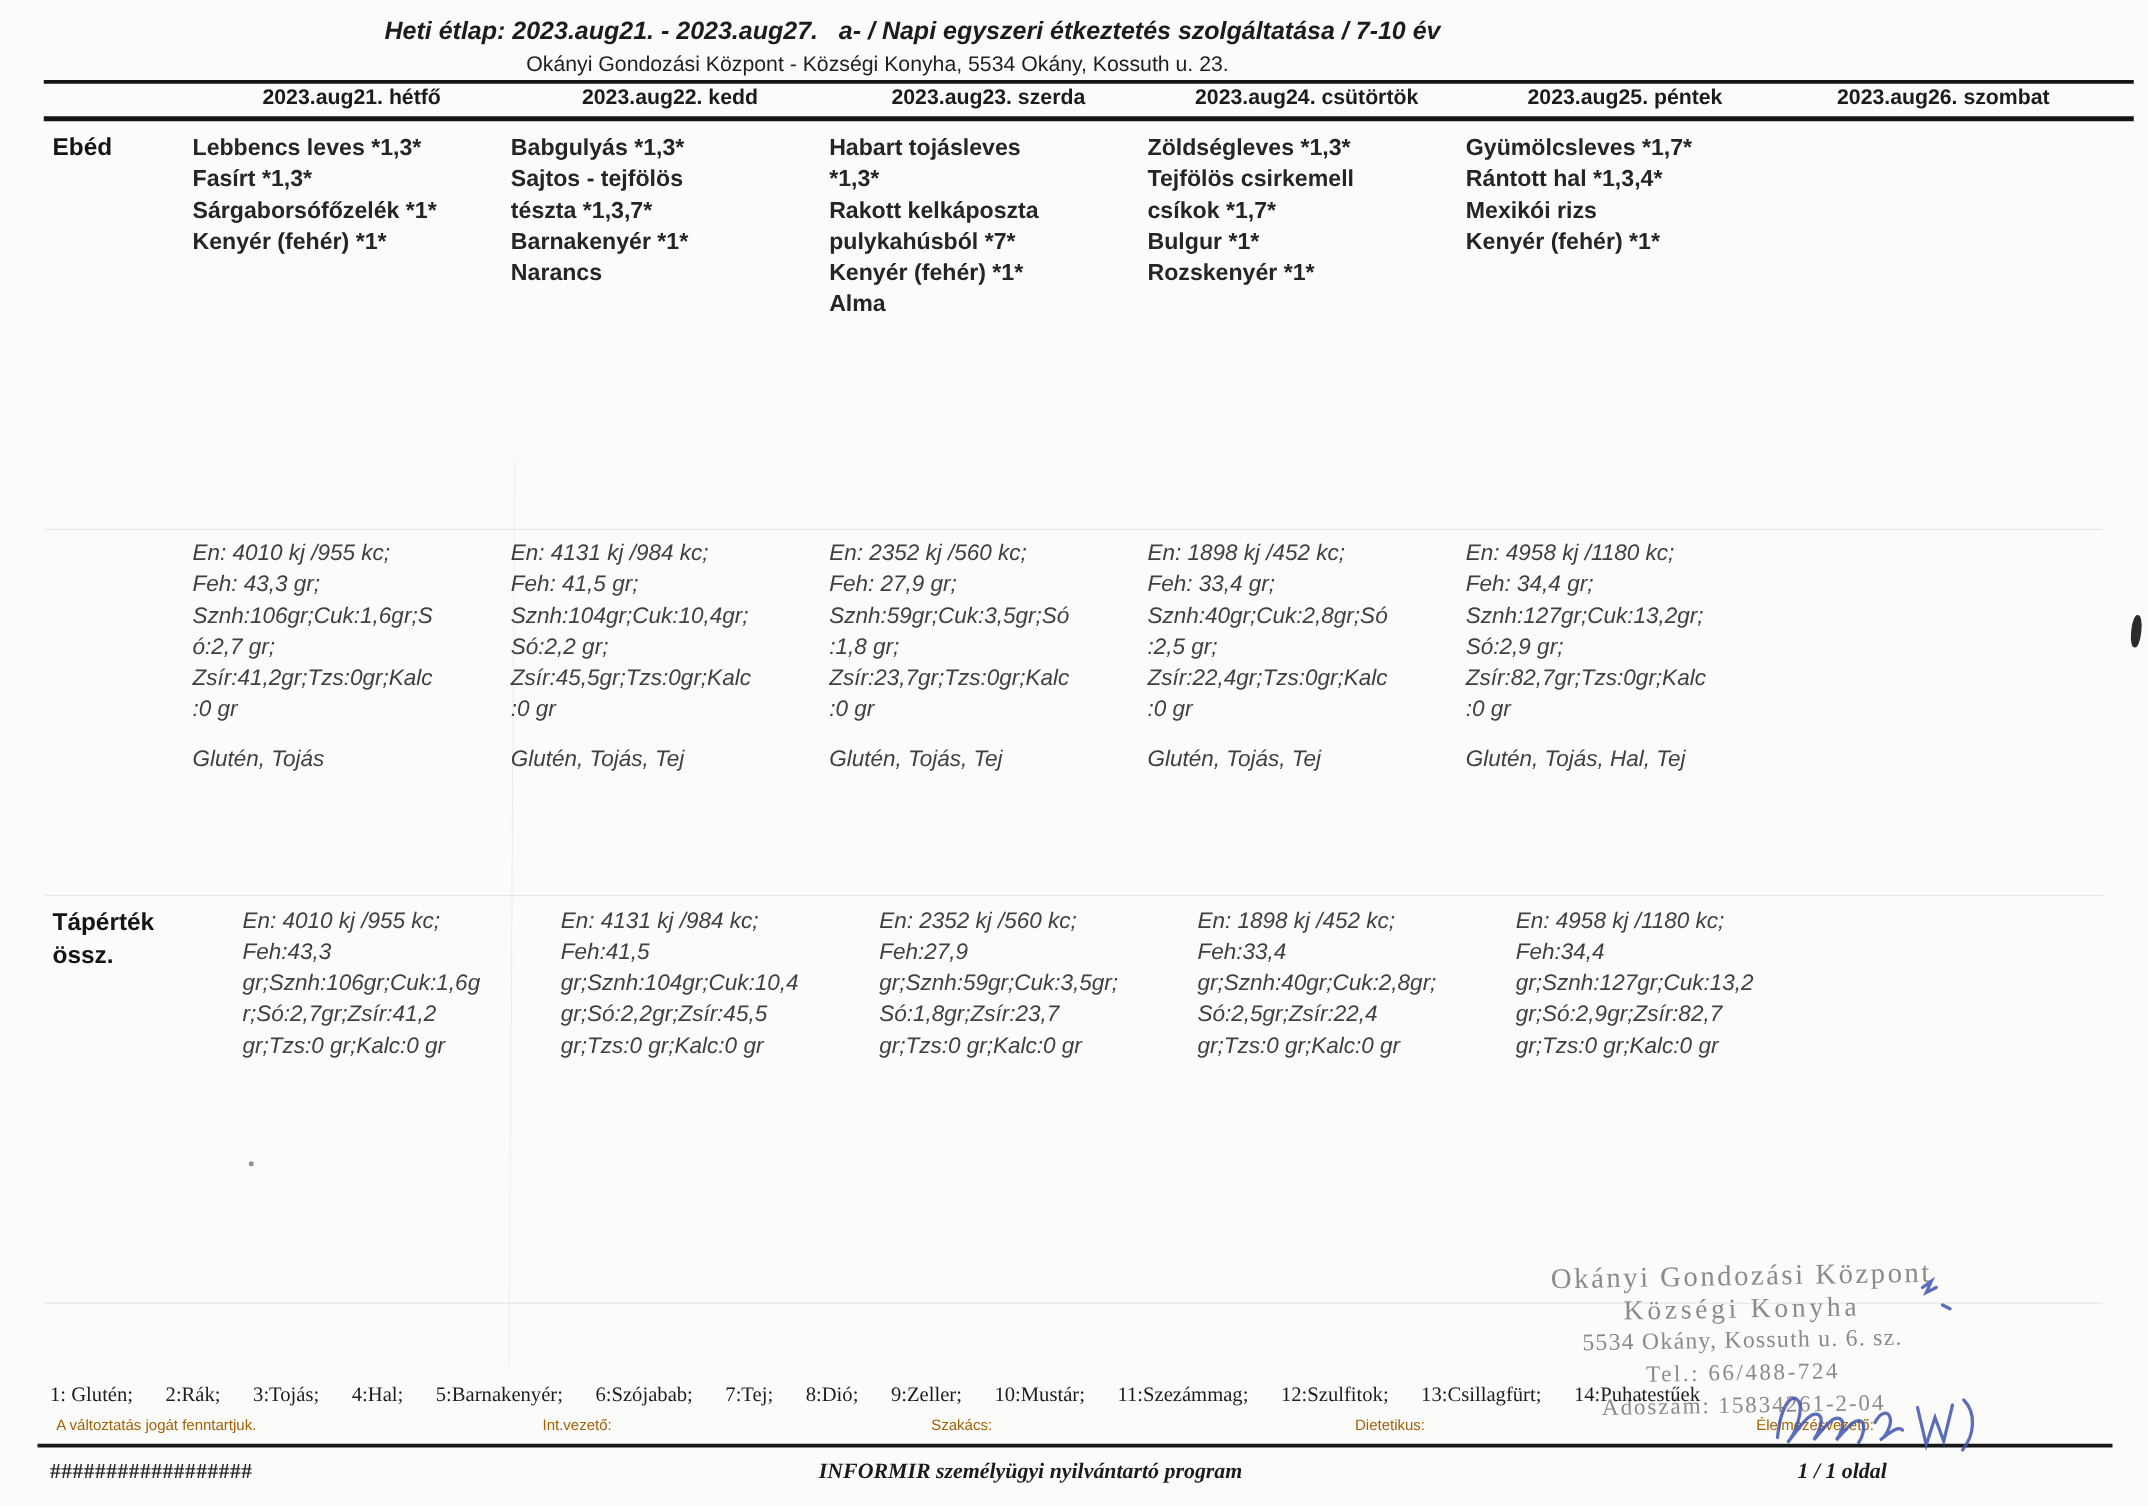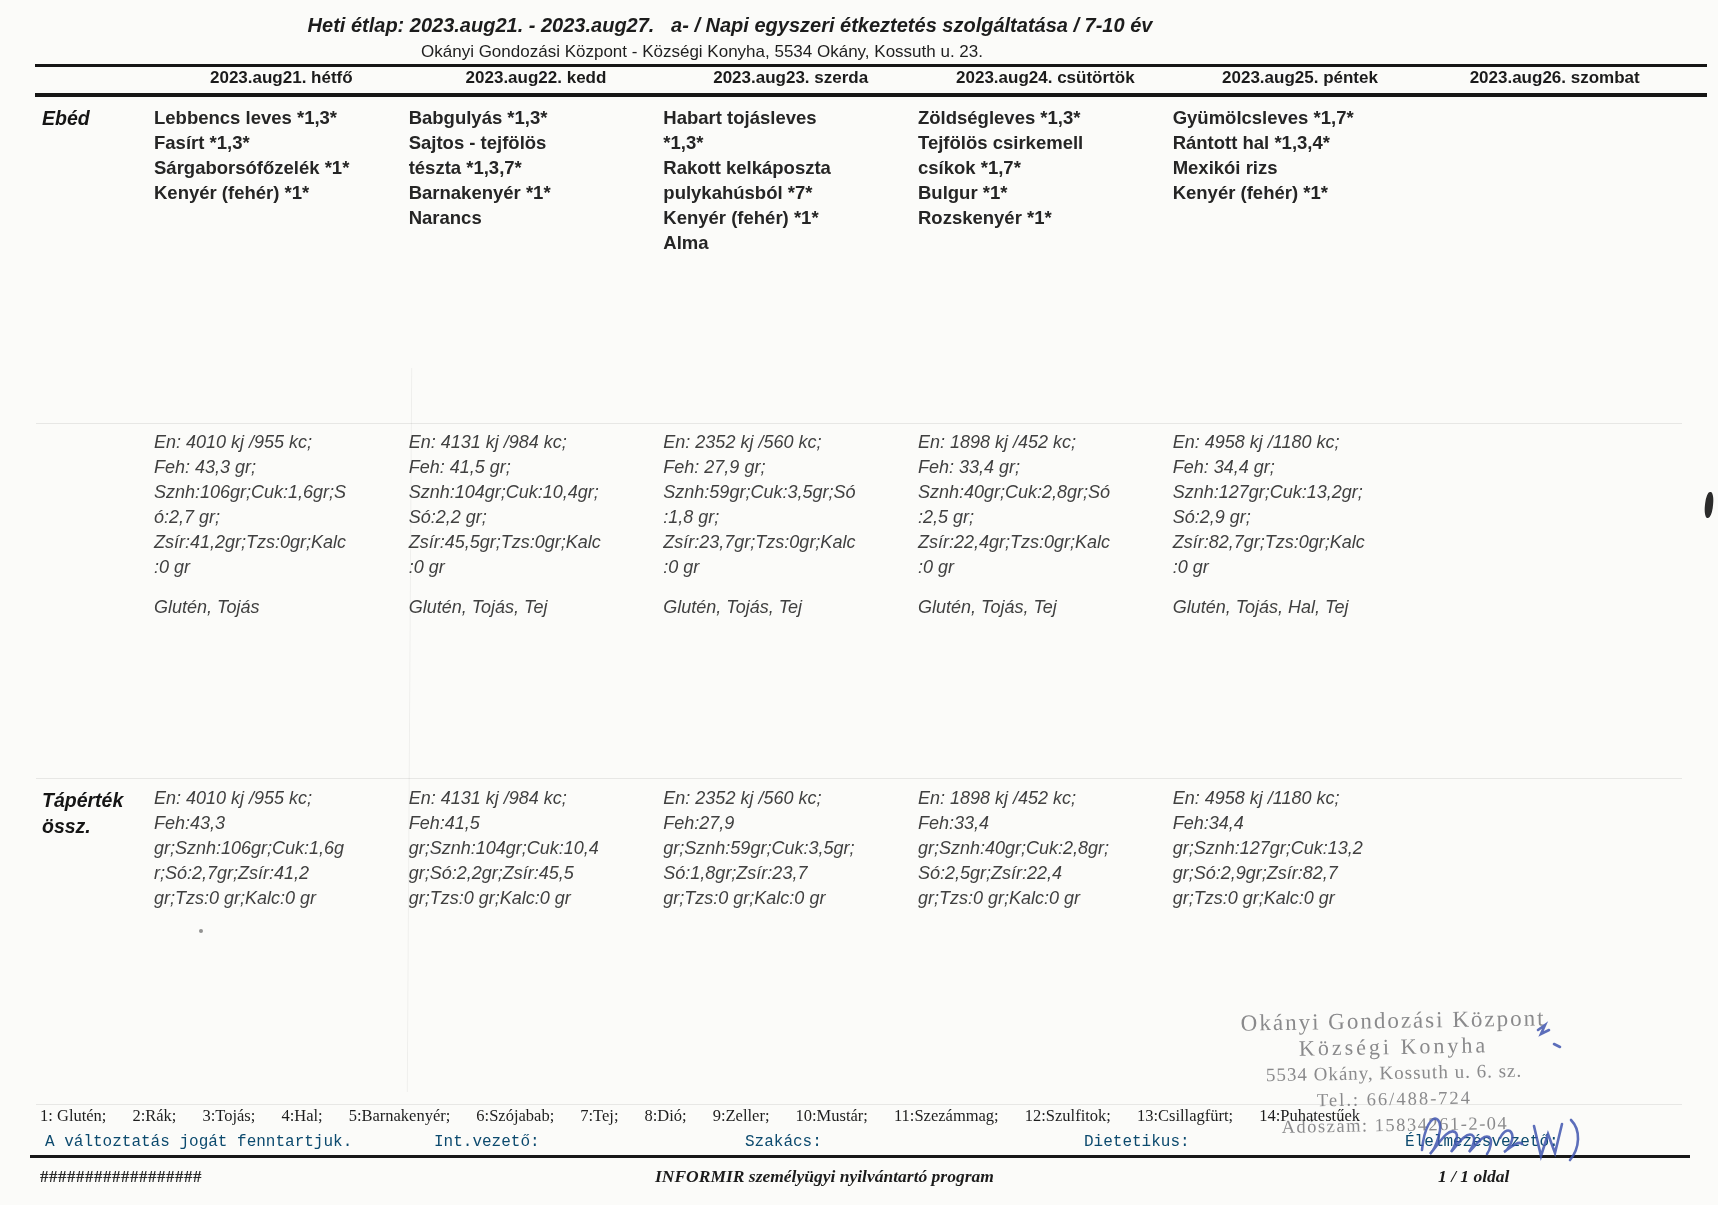--- a/index.html
+++ b/index.html
@@ -27,25 +27,25 @@
     position:absolute; top:68px; left:36px; width:1646px;
     display:grid; grid-template-columns:118px repeat(6,1fr);
   }
   .hdr-cell { text-align:center; font-weight:bold; font-size:17px; color:#1b1b1b; }
   .body-row {
     position:absolute; left:36px; width:1646px;
     display:grid; grid-template-columns:118px repeat(6,1fr);
   }
   .row-lunch  { top:97px;  height:326px; }
   .row-nutri  { top:423px; height:327px; border-top:1px solid rgba(0,0,0,0.08); }
-  .row-totals { top:778px; height:325px; border-top:1px solid rgba(0,0,0,0.08);
-                border-bottom:1px solid rgba(0,0,0,0.08); }
+  .row-totals { top:716px; height:325px; border-top:1px solid rgba(0,0,0,0.08);
+                border-bottom:1px solid rgba(0,0,0,0.08);gap:40px; }
   .row-label {
     font-weight:bold; font-size:19.5px; color:#151515;
-    padding:8px 0 0 6px; white-space:pre; line-height:26px;font-style:italic;
+    padding:8px 0 0 6px; white-space:pre; line-height:26px;
   }
   .menu-cell {
     font-weight:bold; font-size:18.5px; line-height:25px;
     white-space:pre; color:#252525; padding-top:8px; overflow:visible;
   }
   .nutri-block { padding-top:6px; }
   .nutri-text, .totals-cell {
     font-style:italic; font-size:18px; line-height:25px;
     white-space:pre; color:#404040; overflow:visible;
   }
@@ -71,22 +71,22 @@
   .stamp-l4 { font-size:18.5px; letter-spacing:2px; }
   .stamp-l5 { font-size:18.5px; letter-spacing:1.5px; }
   
   .legend {
     position:absolute; top:1106px; left:40px; width:1560px;
     font-family:"Liberation Serif", serif; font-size:16.5px; color:#1d1d1d;
     display:flex; gap:26px; z-index:2; white-space:nowrap;
   }
   .sig-row { position:absolute; top:1133px; left:0; width:1718px; height:24px; z-index:2; }
   .sig-row span {
-    position:absolute; font-family:Liberation Mono, monospace;
-    font-size:16px; color:#0c4a6e; white-space:nowrap;
+    position:absolute; font-family:Liberation Sans, sans-serif;
+    font-size:12px; color:#a16207; white-space:nowrap;
   }
   .sig-rights { left:45px; }
   .sig-int    { left:434px; }
   .sig-szakacs{ left:745px; }
   .sig-diet   { left:1084px; }
   .sig-elelm  { left:1405px; }
   .sig-rule { position:absolute; top:1155px; left:30px; width:1660px; height:3px;
               background:#181818; z-index:2; }
   .hash-line {
     position:absolute; top:1167px; left:40px;

